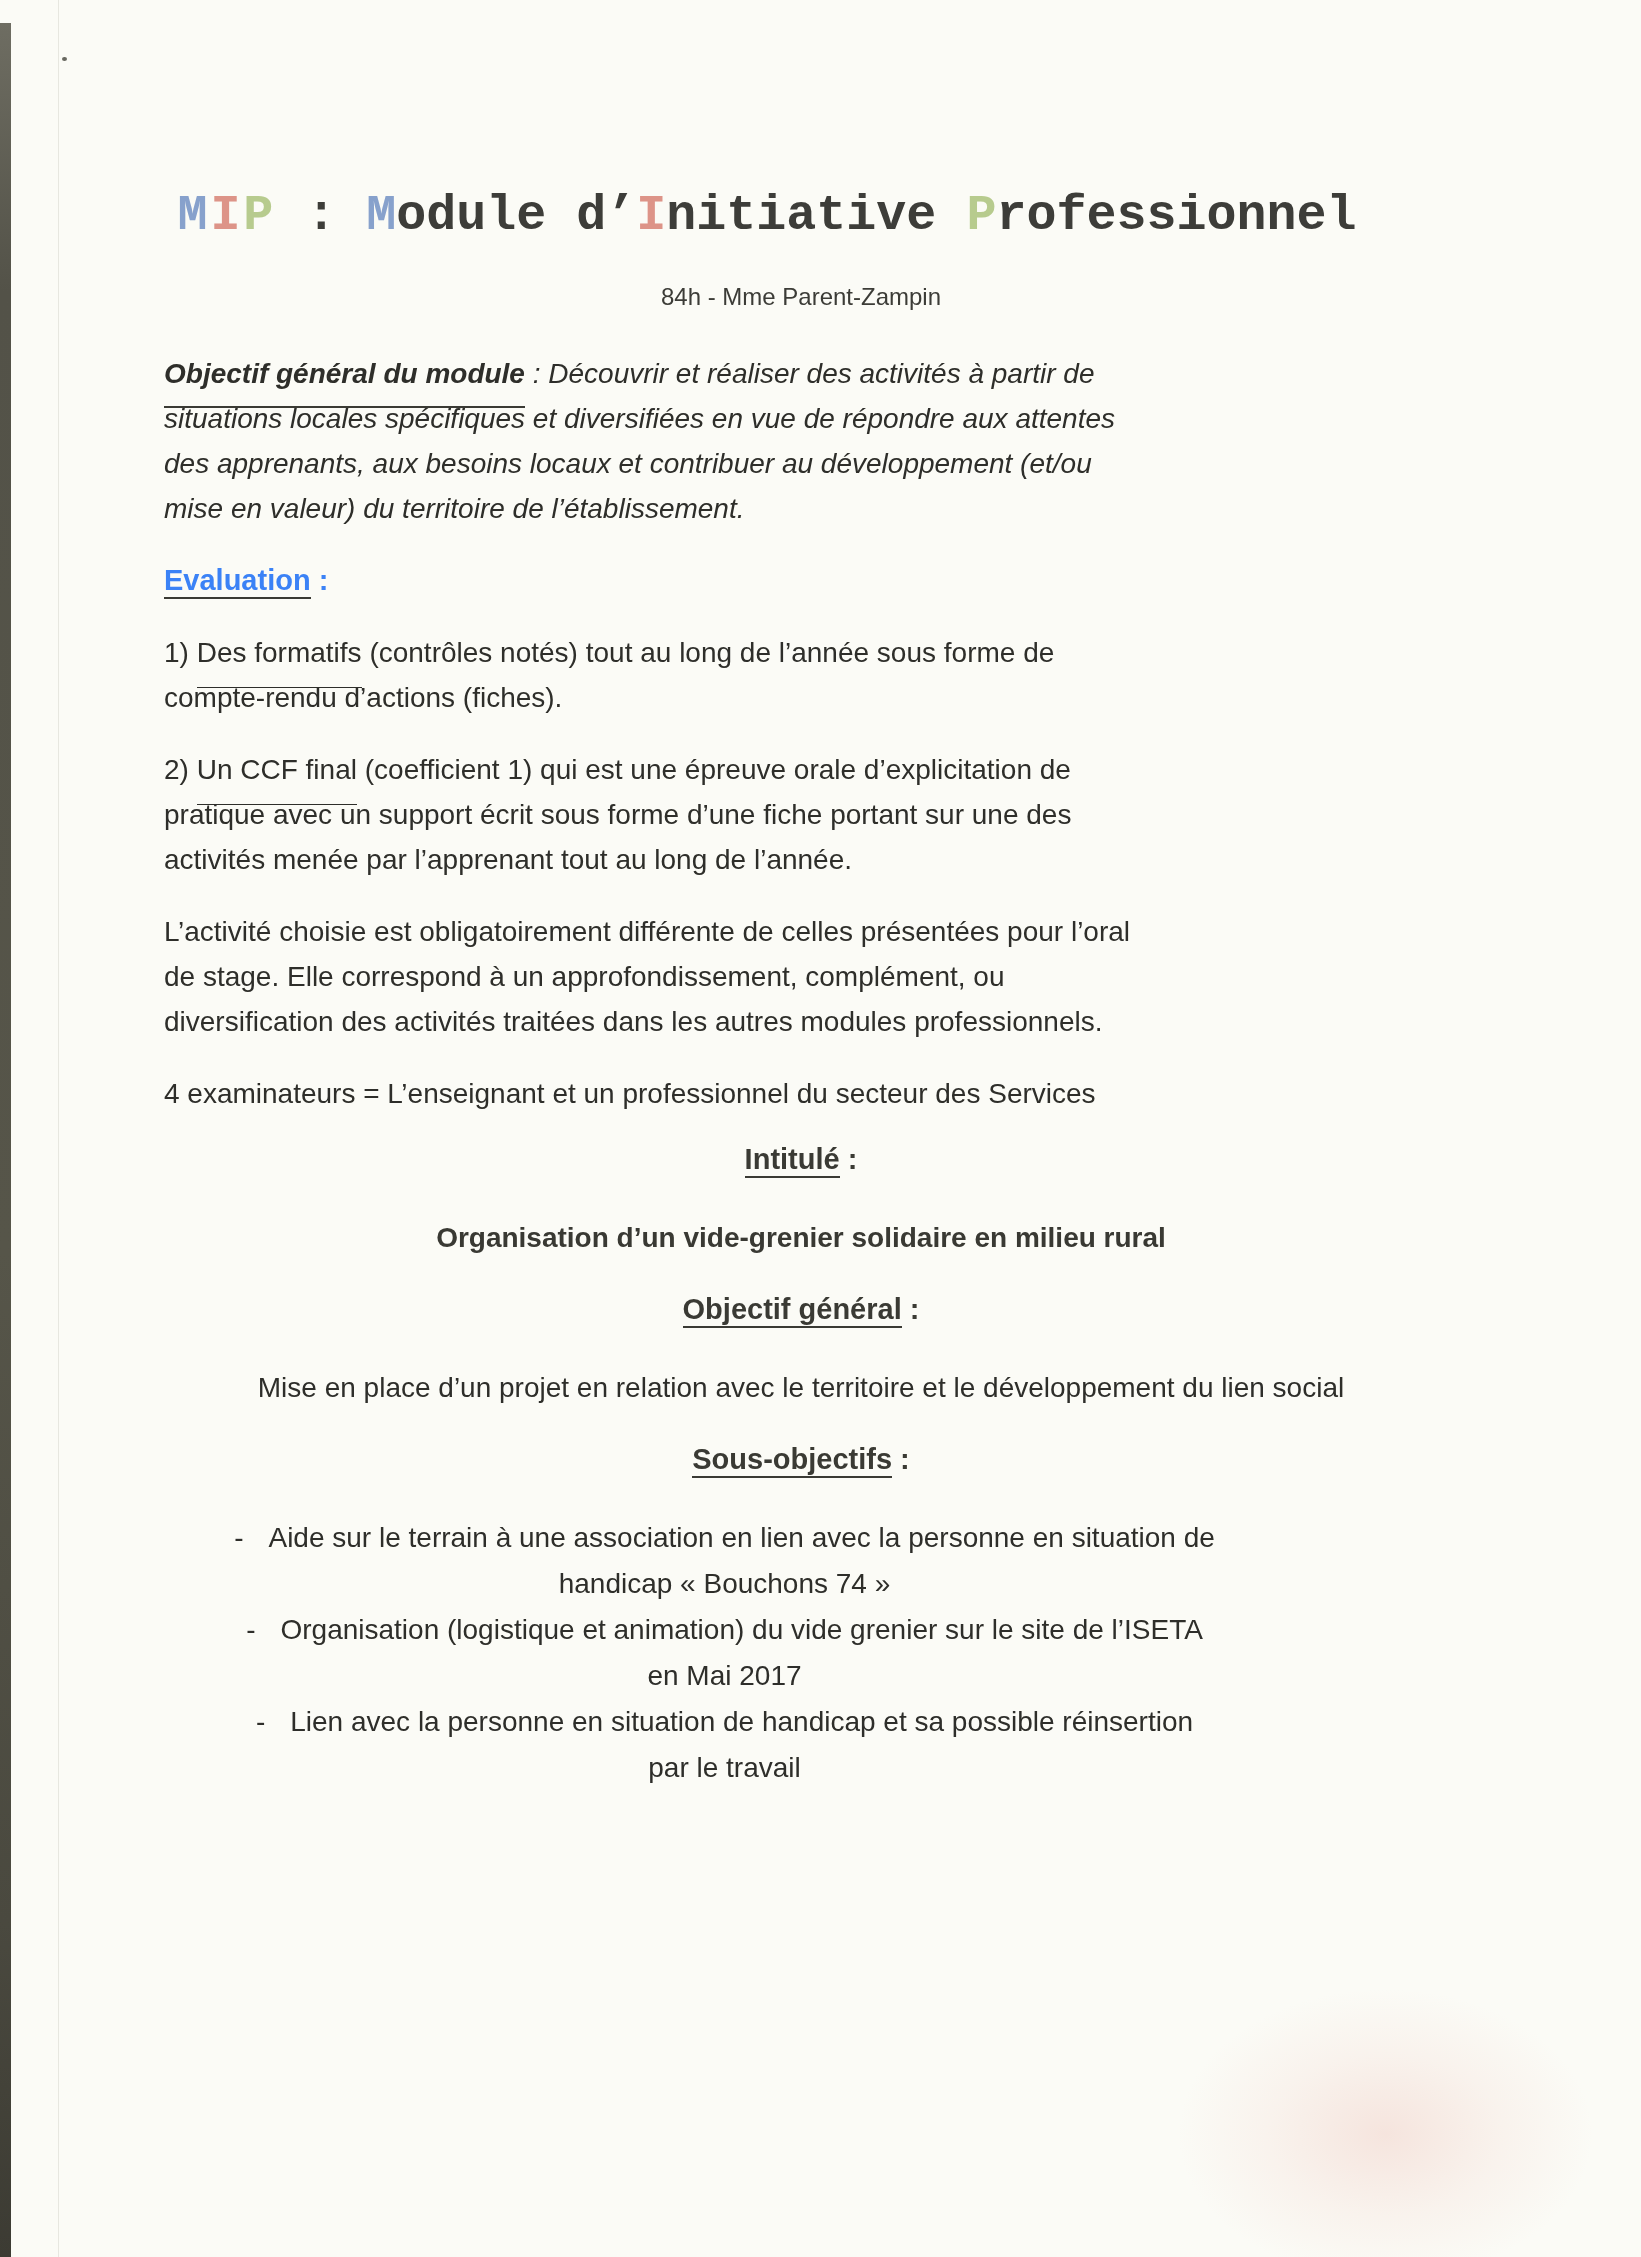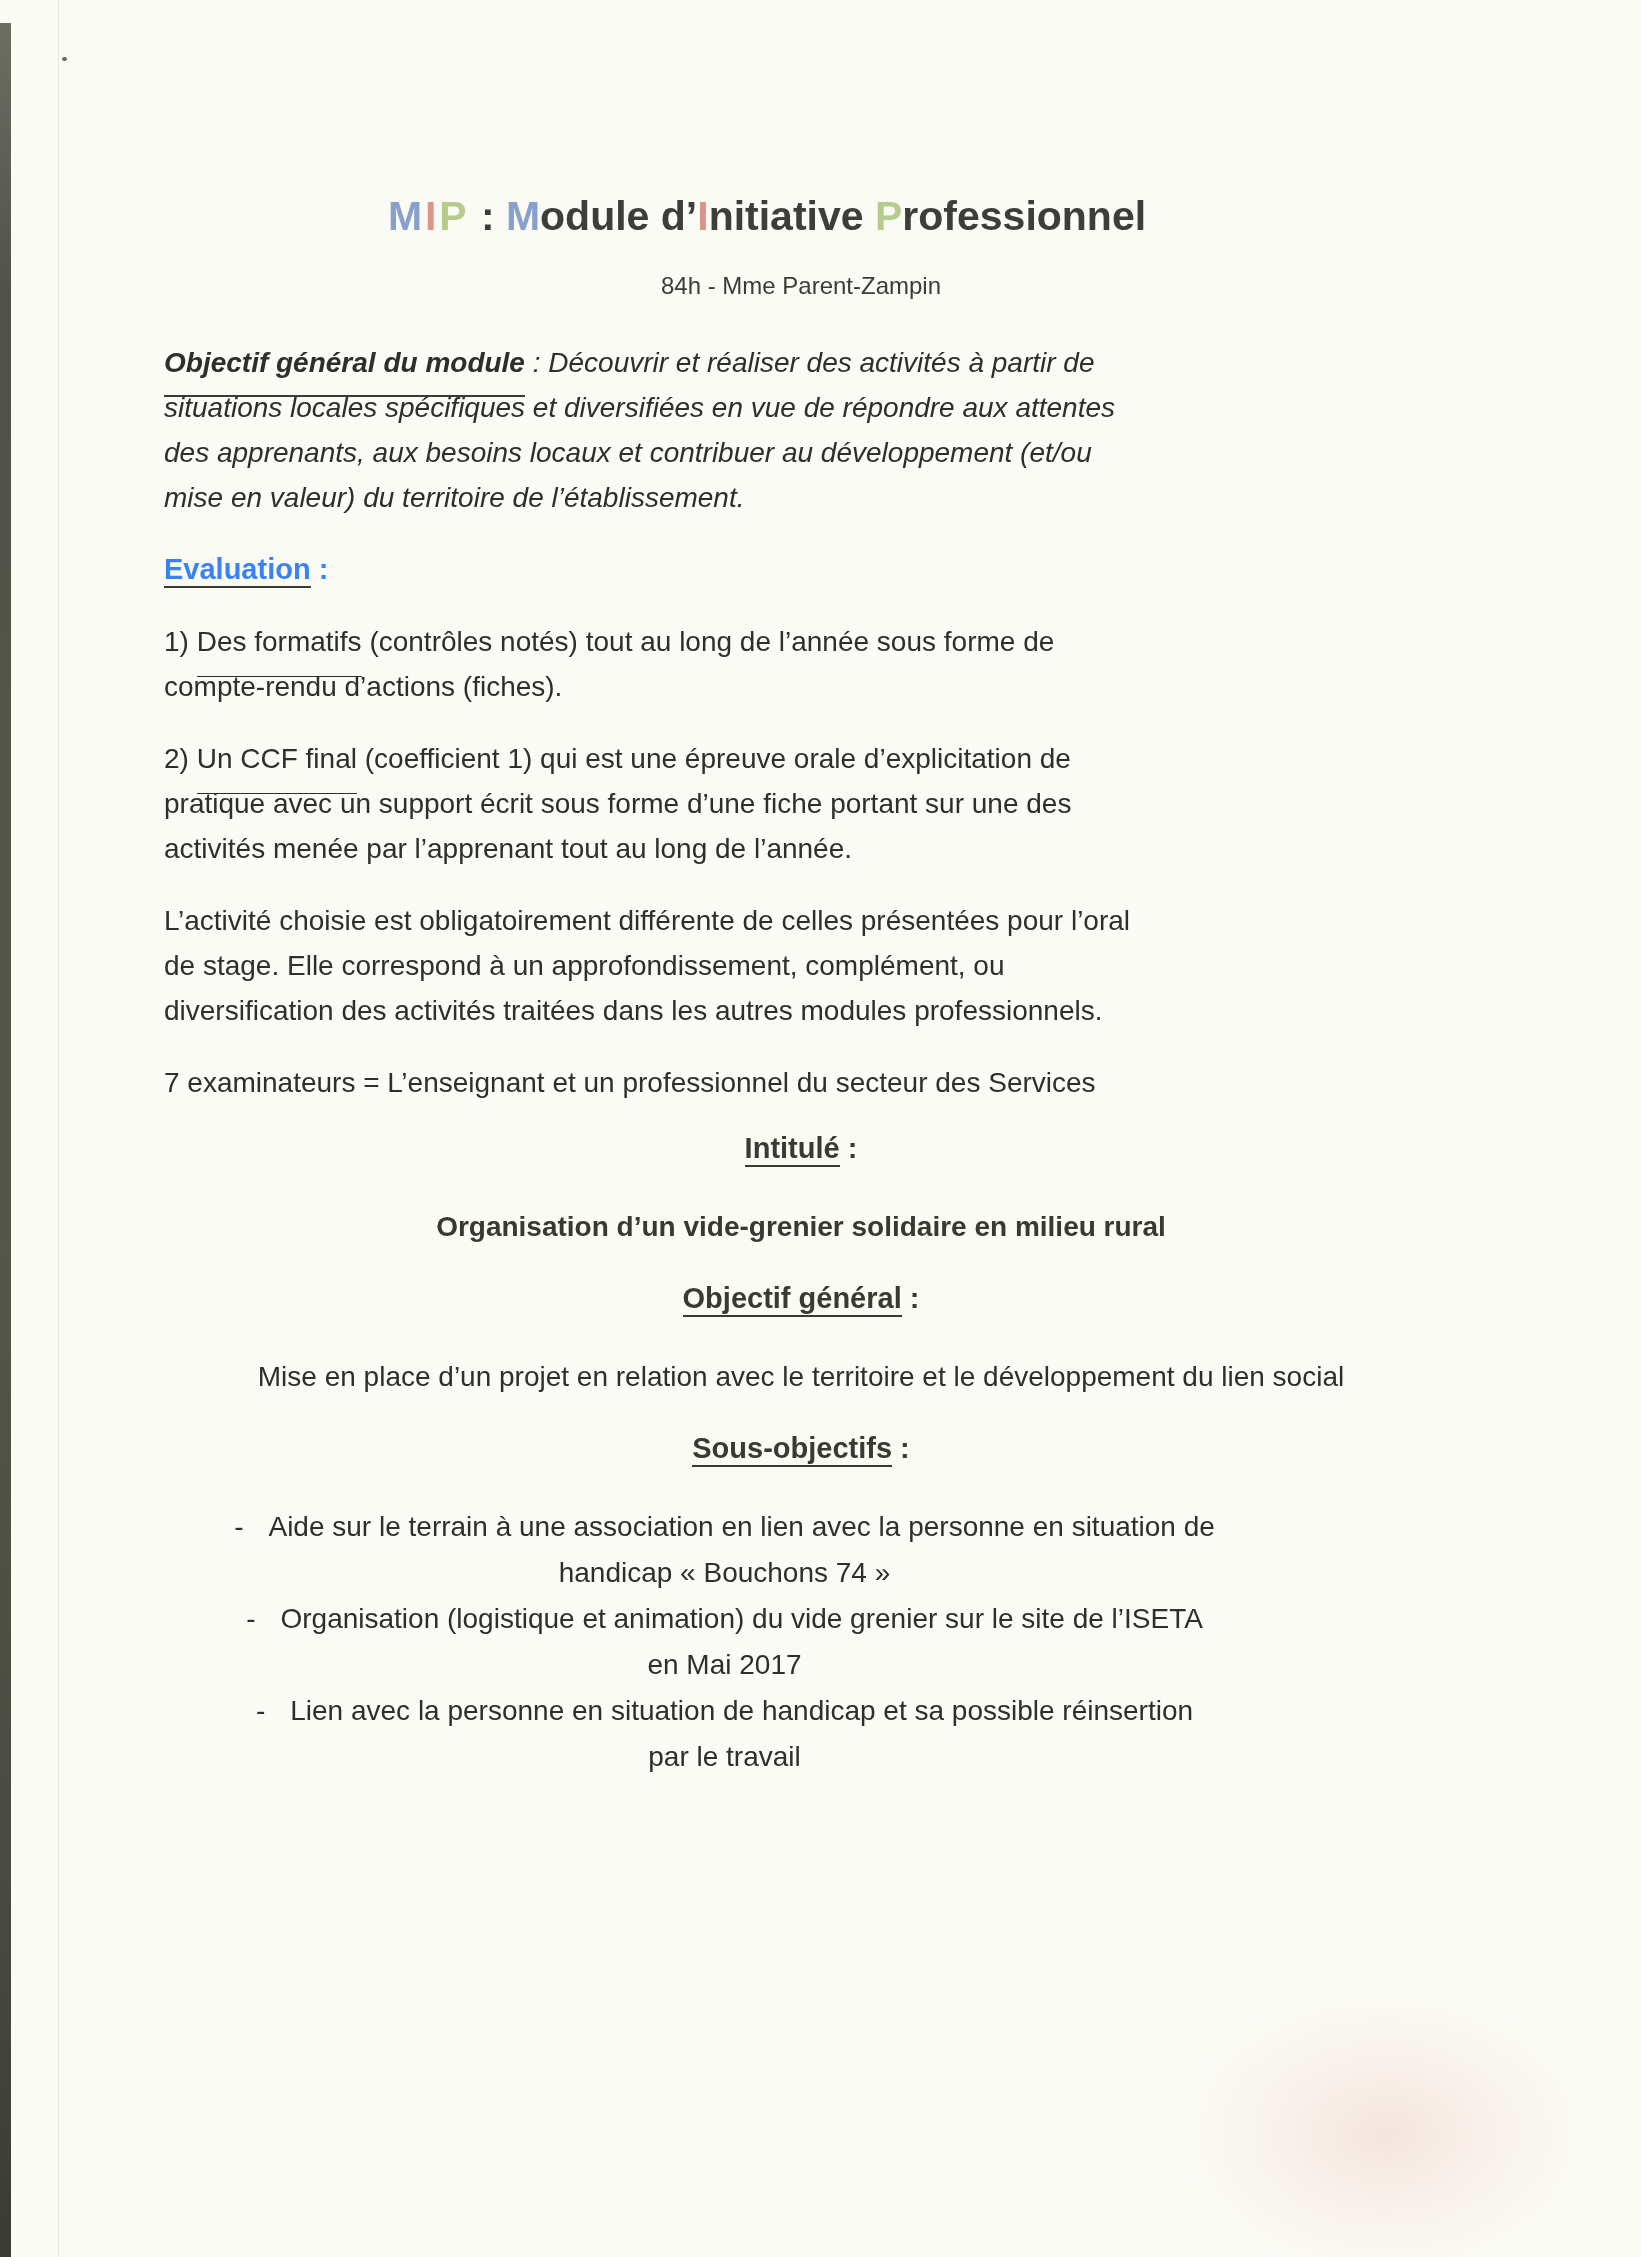--- a/index.html
+++ b/index.html
@@ -36,26 +36,27 @@
     background: radial-gradient(closest-side, rgba(232,176,165,0.30), rgba(236,190,180,0.14) 55%, rgba(236,190,180,0) 100%);
     border-radius: 50%;
   }
   .content {
     position: absolute;
     left: 164px; top: 191px; width: 1274px;
   }
   
   .doc-title {
     text-align: center;
-    font-size: 41px;
+    font-size: 50px;
     line-height: 50px;
     color: #3d3d39;
-    margin: 0 0 29px 0;
+    margin: 0 0 40px 0;
     transform: translateX(-34px);
     white-space: nowrap;
+    font-family: Liberation Mono, monospace;
   }
   .acr { font-weight: bold; letter-spacing: 2.9px; }
   .c-blue   { color: #87a1cc; }
   .c-salmon { color: #dd9488; }
   .c-green  { color: #b7cb8e; }
   .doc-subtitle {
     text-align: center;
     font-size: 24px;
     line-height: 31px;
     color: #3c3c37;
@@ -136,21 +137,21 @@
     <p class="para italic"><span class="lead">Objectif général du module</span><span> : </span><span>Découvrir et réaliser des activités à partir de situations locales spécifiques et diversifiées en vue de répondre aux attentes des apprenants, aux besoins locaux et contribuer au développement (et/ou mise en valeur) du territoire de l’établissement.</span></p>
 
     <div class="side-heading"><span class="hword">Evaluation</span><span> :</span></div>
 
     <p class="para"><span>1) </span><span class="u-inline">Des formatifs</span><span> (contrôles notés) tout au long de l’année sous forme de compte-rendu d’actions (fiches).</span></p>
 
     <p class="para"><span>2) </span><span class="u-inline">Un CCF final</span><span> (coefficient 1) qui est une épreuve orale d’explicitation de pratique avec un support écrit sous forme d’une fiche portant sur une des activités menée par l’apprenant tout au long de l’année.</span></p>
 
     <p class="para">L’activité choisie est obligatoirement différente de celles présentées pour l’oral de stage. Elle correspond à un approfondissement, complément, ou diversification des activités traitées dans les autres modules professionnels.</p>
 
-    <p class="para mb-small">7 examinateurs = L’enseignant et un professionnel du secteur des Services</p>
+    <p class="para mb-small">4 examinateurs = L’enseignant et un professionnel du secteur des Services</p>
 
     <div class="center-heading"><span class="hword">Intitulé</span><span> :</span></div>
 
     <p class="center-para bold">Organisation d’un vide-grenier solidaire en milieu rural</p>
 
     <div class="center-heading"><span class="hword">Objectif général</span><span> :</span></div>
 
     <p class="center-para">Mise en place d’un projet en relation avec le territoire et le développement du lien social</p>
 
     <div class="center-heading"><span class="hword">Sous-objectifs</span><span> :</span></div>

